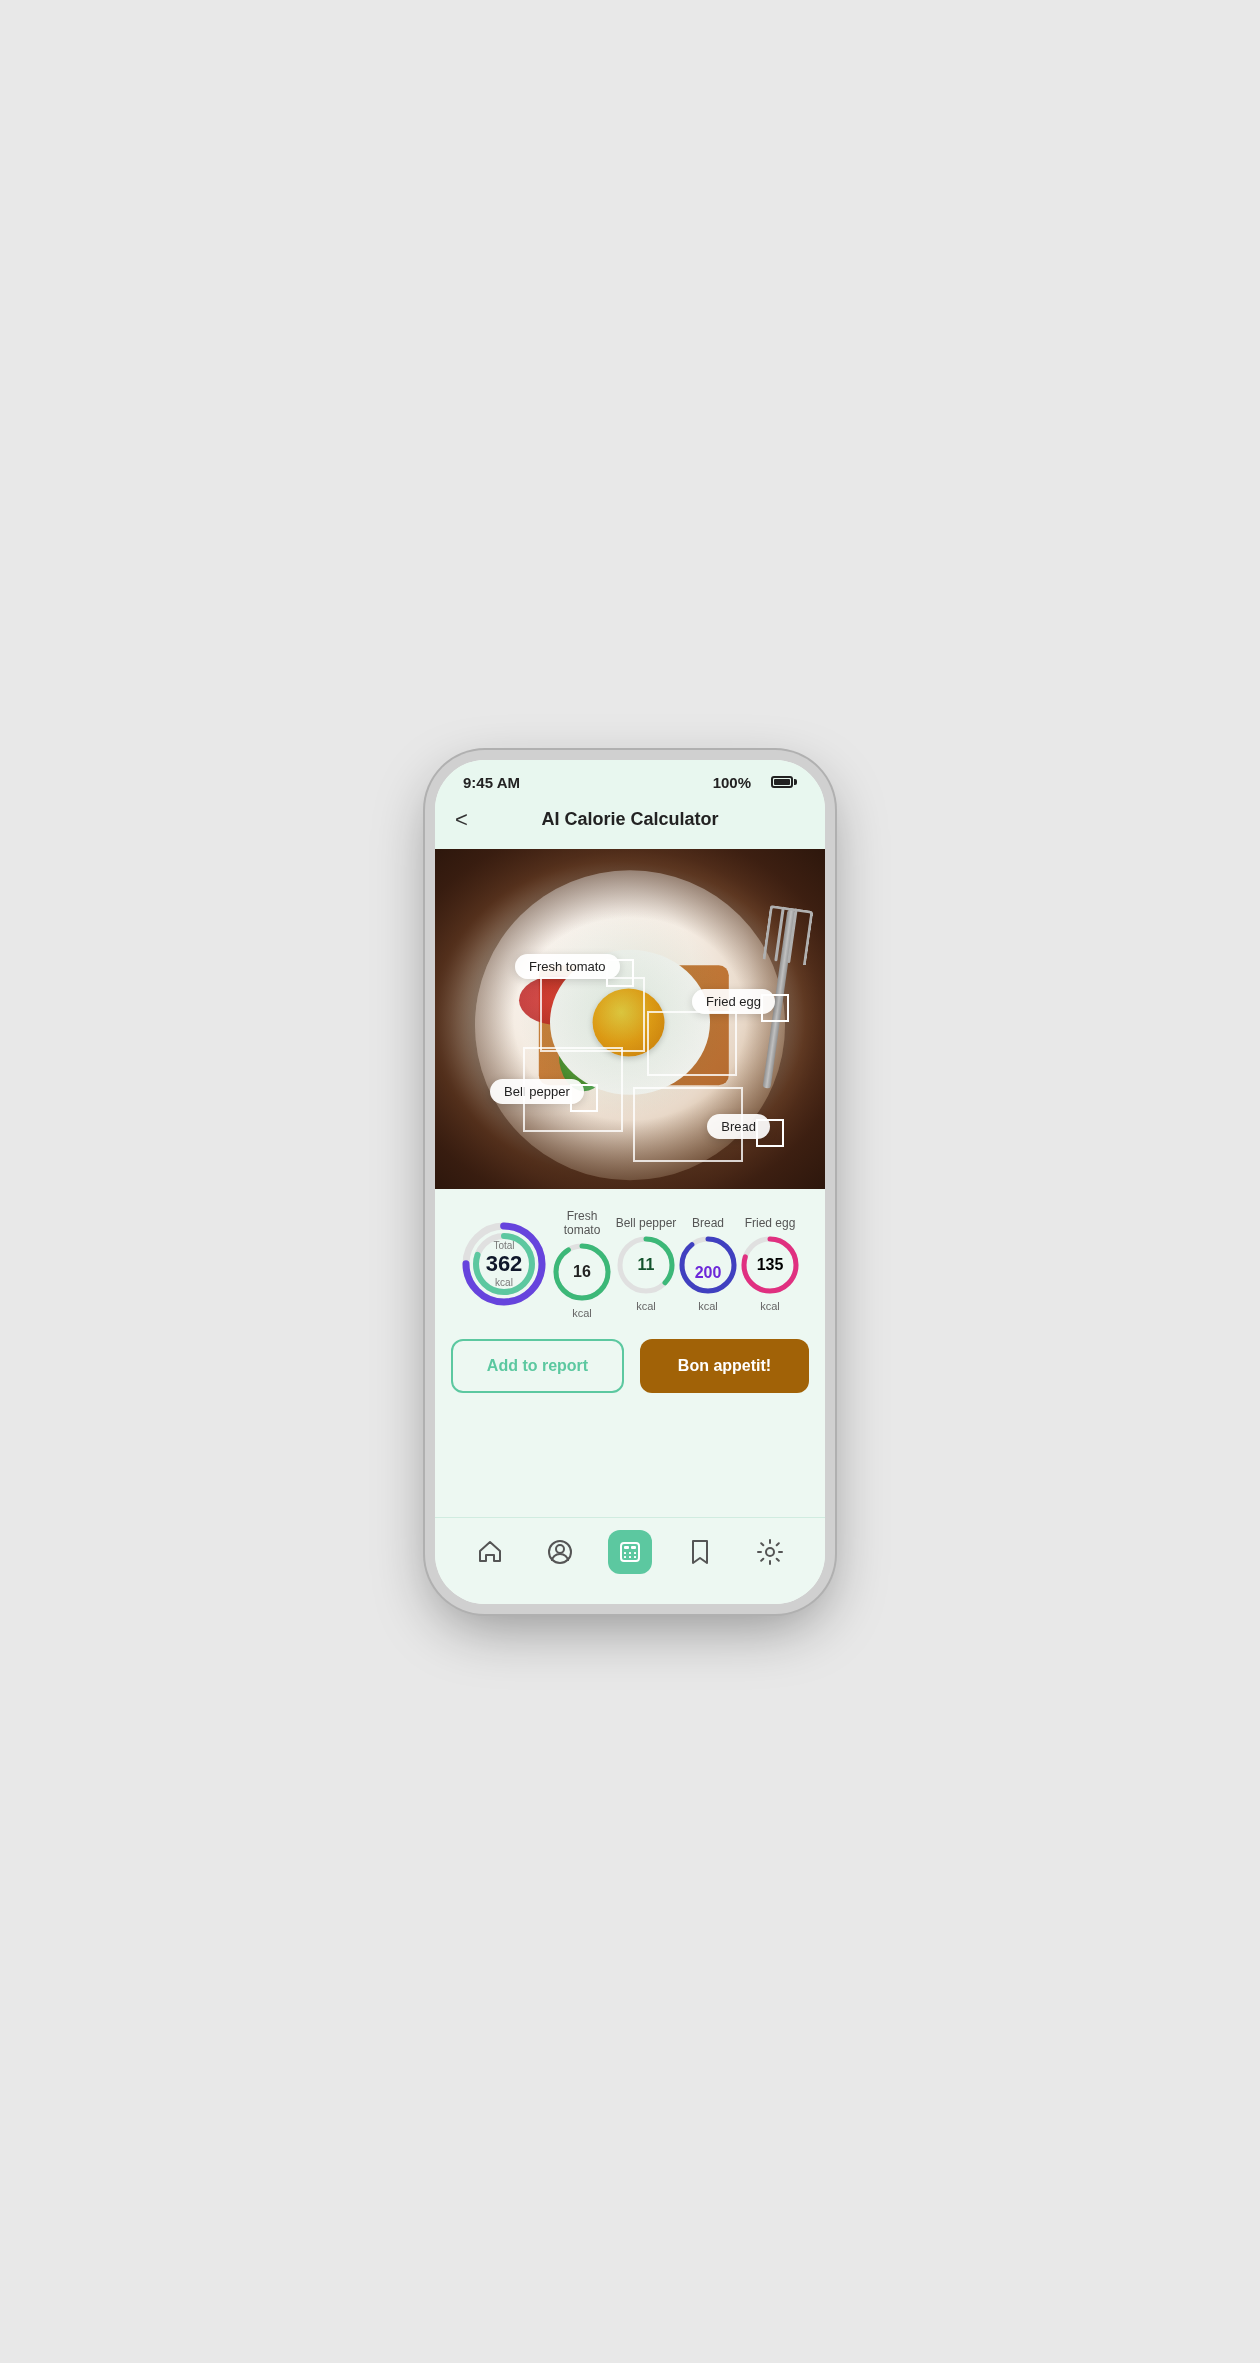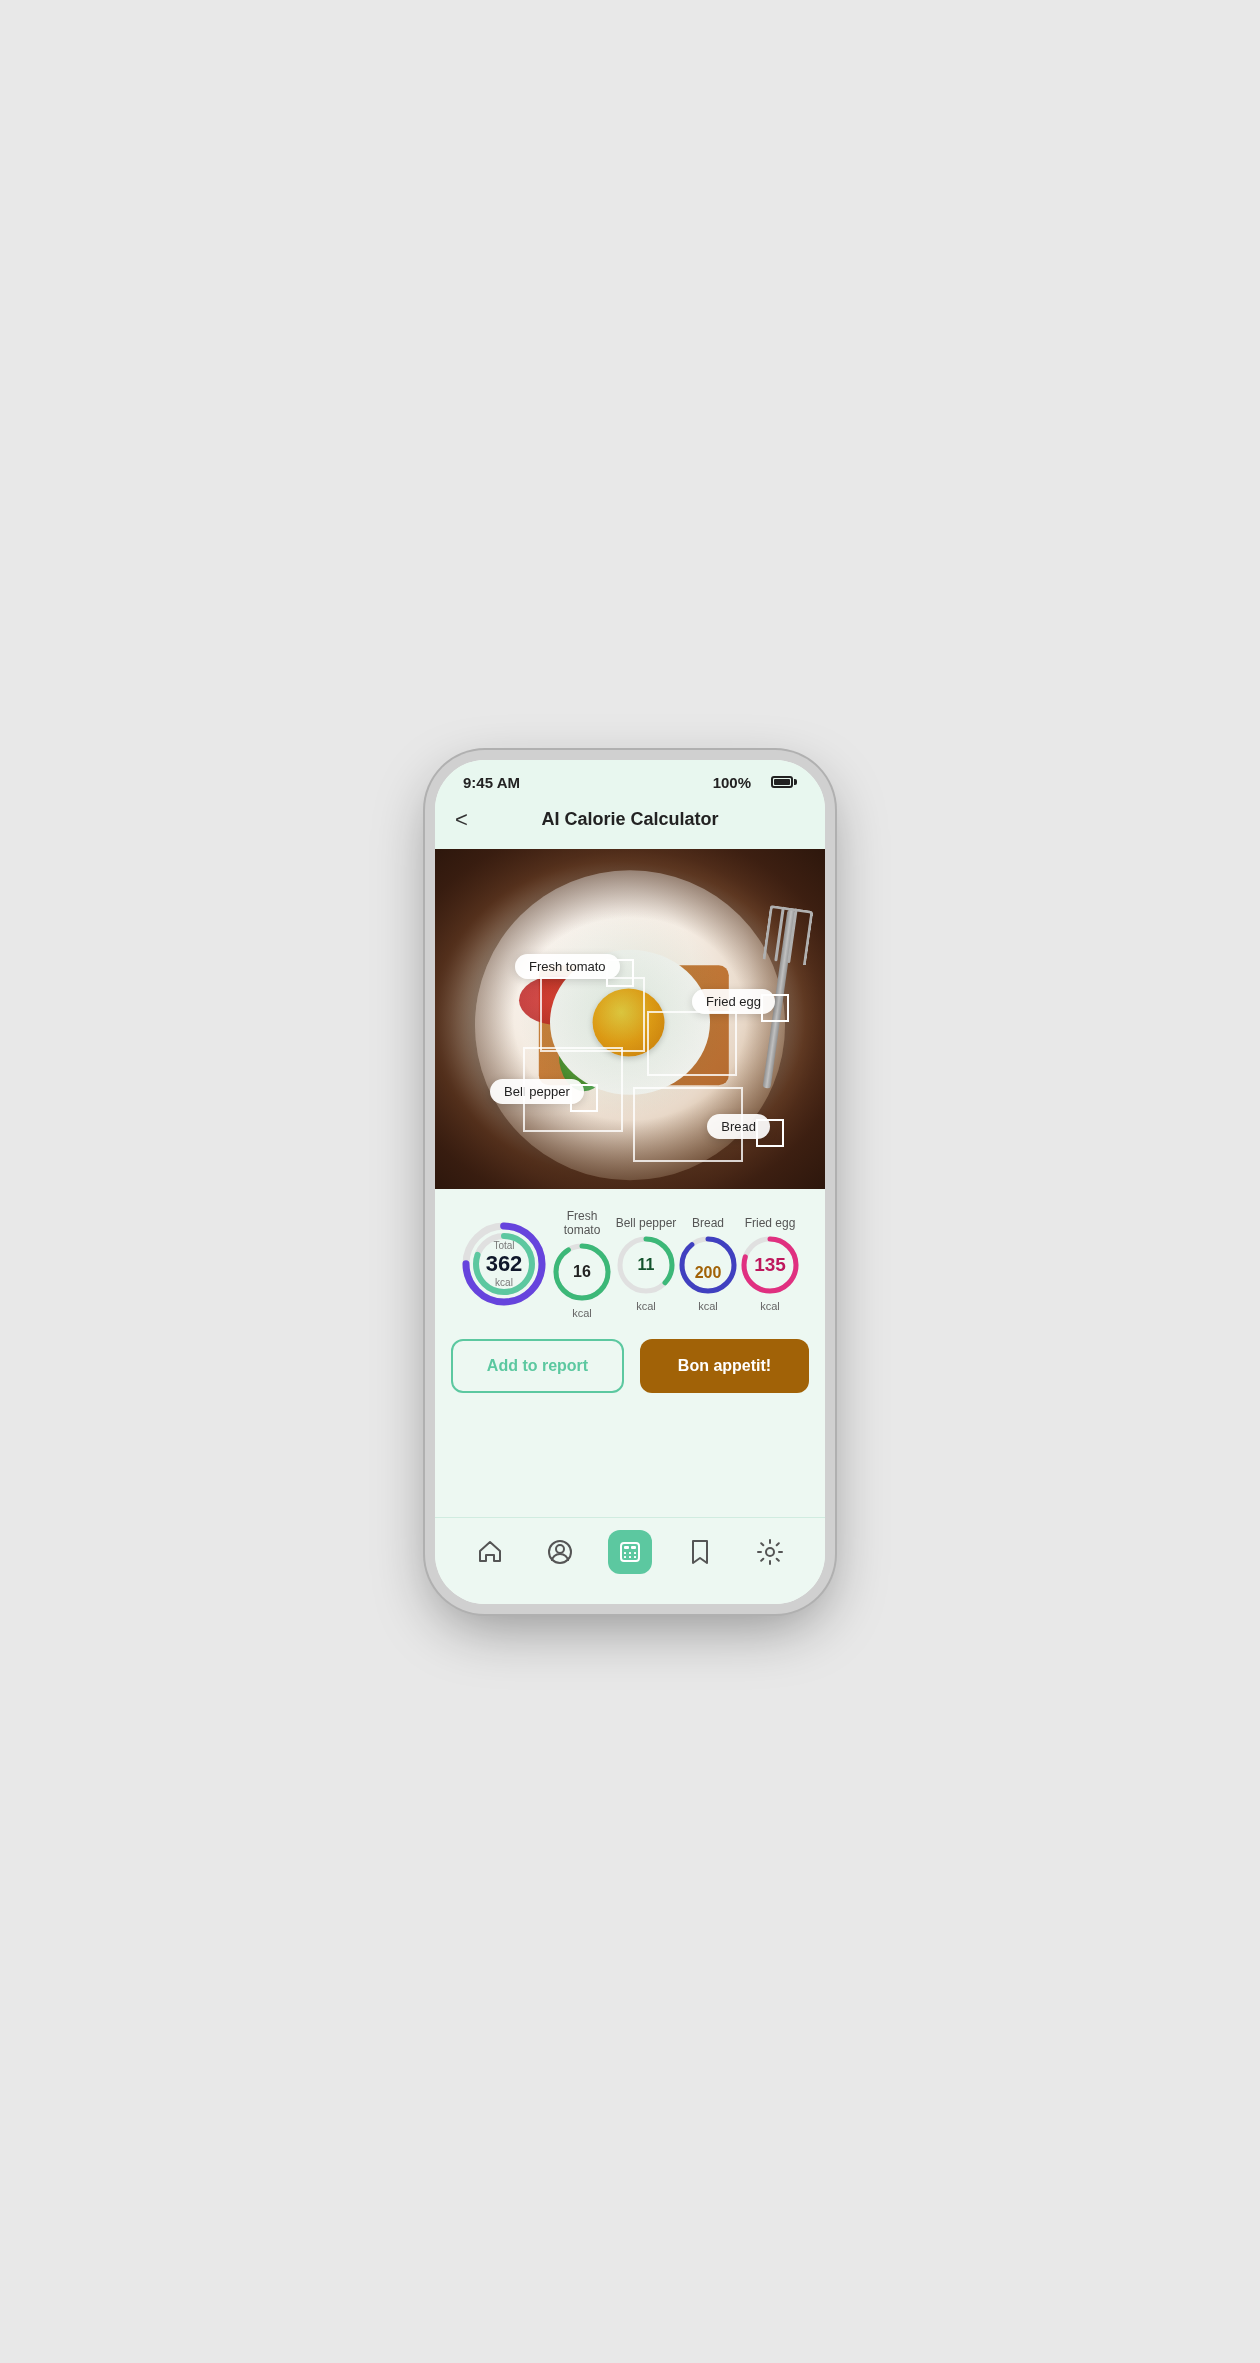--- a/index.html
+++ b/index.html
@@ -397,33 +397,33 @@
         <span class="circle-unit">kcal</span>
       </div>
 
       <div class="circle-container">
         <span class="circle-label-top">Bread</span>
         <div class="circle-wrapper" style="width:62px;height:62px;">
           <svg width="62" height="62" viewBox="0 0 62 62">
             <circle cx="31" cy="31" r="26" fill="none" stroke="#e0e0e0" stroke-width="5"></circle>
             <circle cx="31" cy="31" r="26" fill="none" stroke="#4040c0" stroke-width="5" stroke-dasharray="145 18" stroke-dashoffset="0" stroke-linecap="round" transform="rotate(-90 31 31)"></circle>
           </svg>
-          <span style="font-size:16px;font-weight:700;color:#a16207;z-index:1;margin-top:17px;">200</span>
+          <span style="font-size:16px;font-weight:700;color:#6d28d9;z-index:1;margin-top:17px;">200</span>
         </div>
         <span class="circle-unit">kcal</span>
       </div>
 
       <div class="circle-container">
         <span class="circle-label-top">Fried egg</span>
         <div class="circle-wrapper" style="width:62px;height:62px;">
           <svg width="62" height="62" viewBox="0 0 62 62">
             <circle cx="31" cy="31" r="26" fill="none" stroke="#e0e0e0" stroke-width="5"></circle>
             <circle cx="31" cy="31" r="26" fill="none" stroke="#e03080" stroke-width="5" stroke-dasharray="130 33" stroke-dashoffset="0" stroke-linecap="round" transform="rotate(-90 31 31)"></circle>
           </svg>
-          <span style="font-size:19px;font-weight:700;color:#be185d;z-index:1;">135</span>
+          <span style="font-size:16px;font-weight:700;color:#000000;z-index:1;">135</span>
         </div>
         <span class="circle-unit">kcal</span>
       </div>
 
     </div>
 
     <div class="buttons-row">
       <button class="btn-add-report">Add to report</button>
       <button class="btn-bon-appetit">Bon appetit!</button>
     </div>

